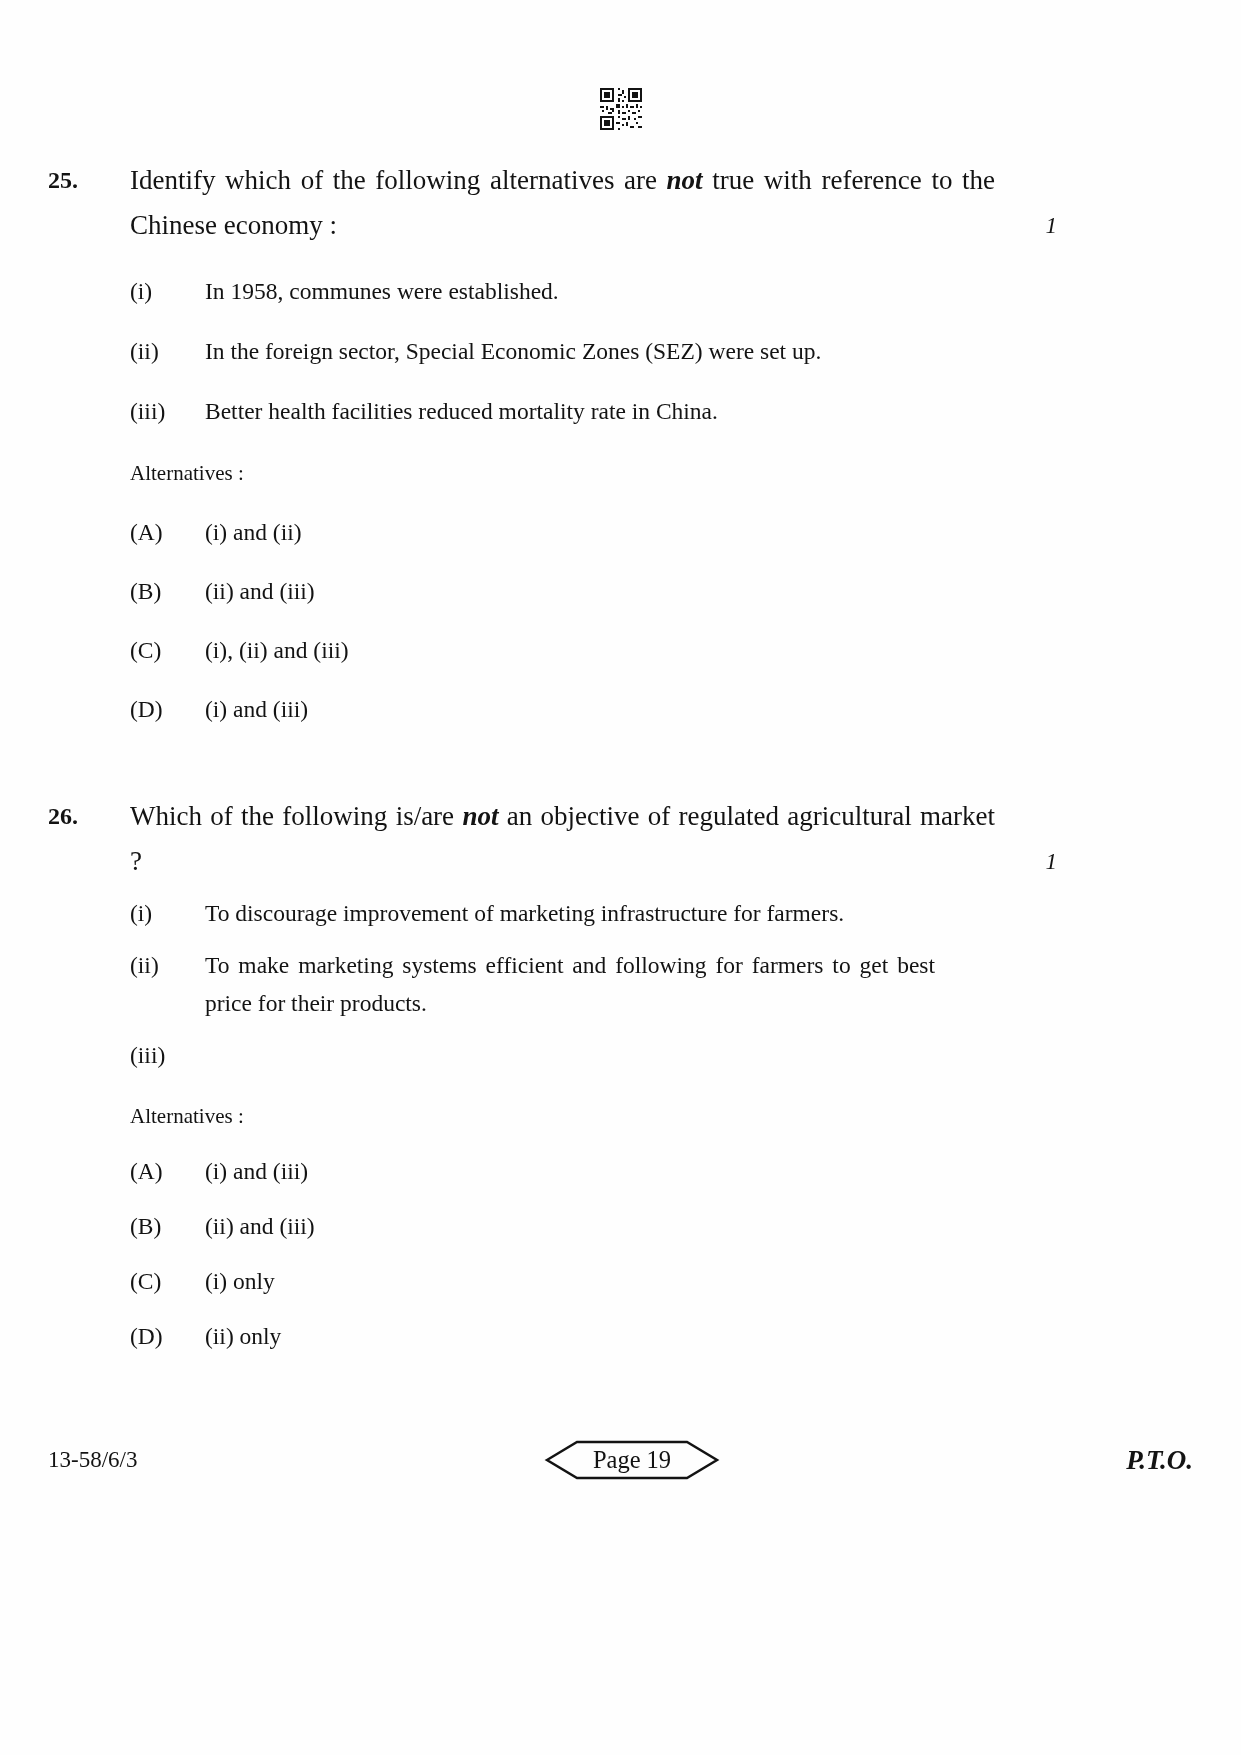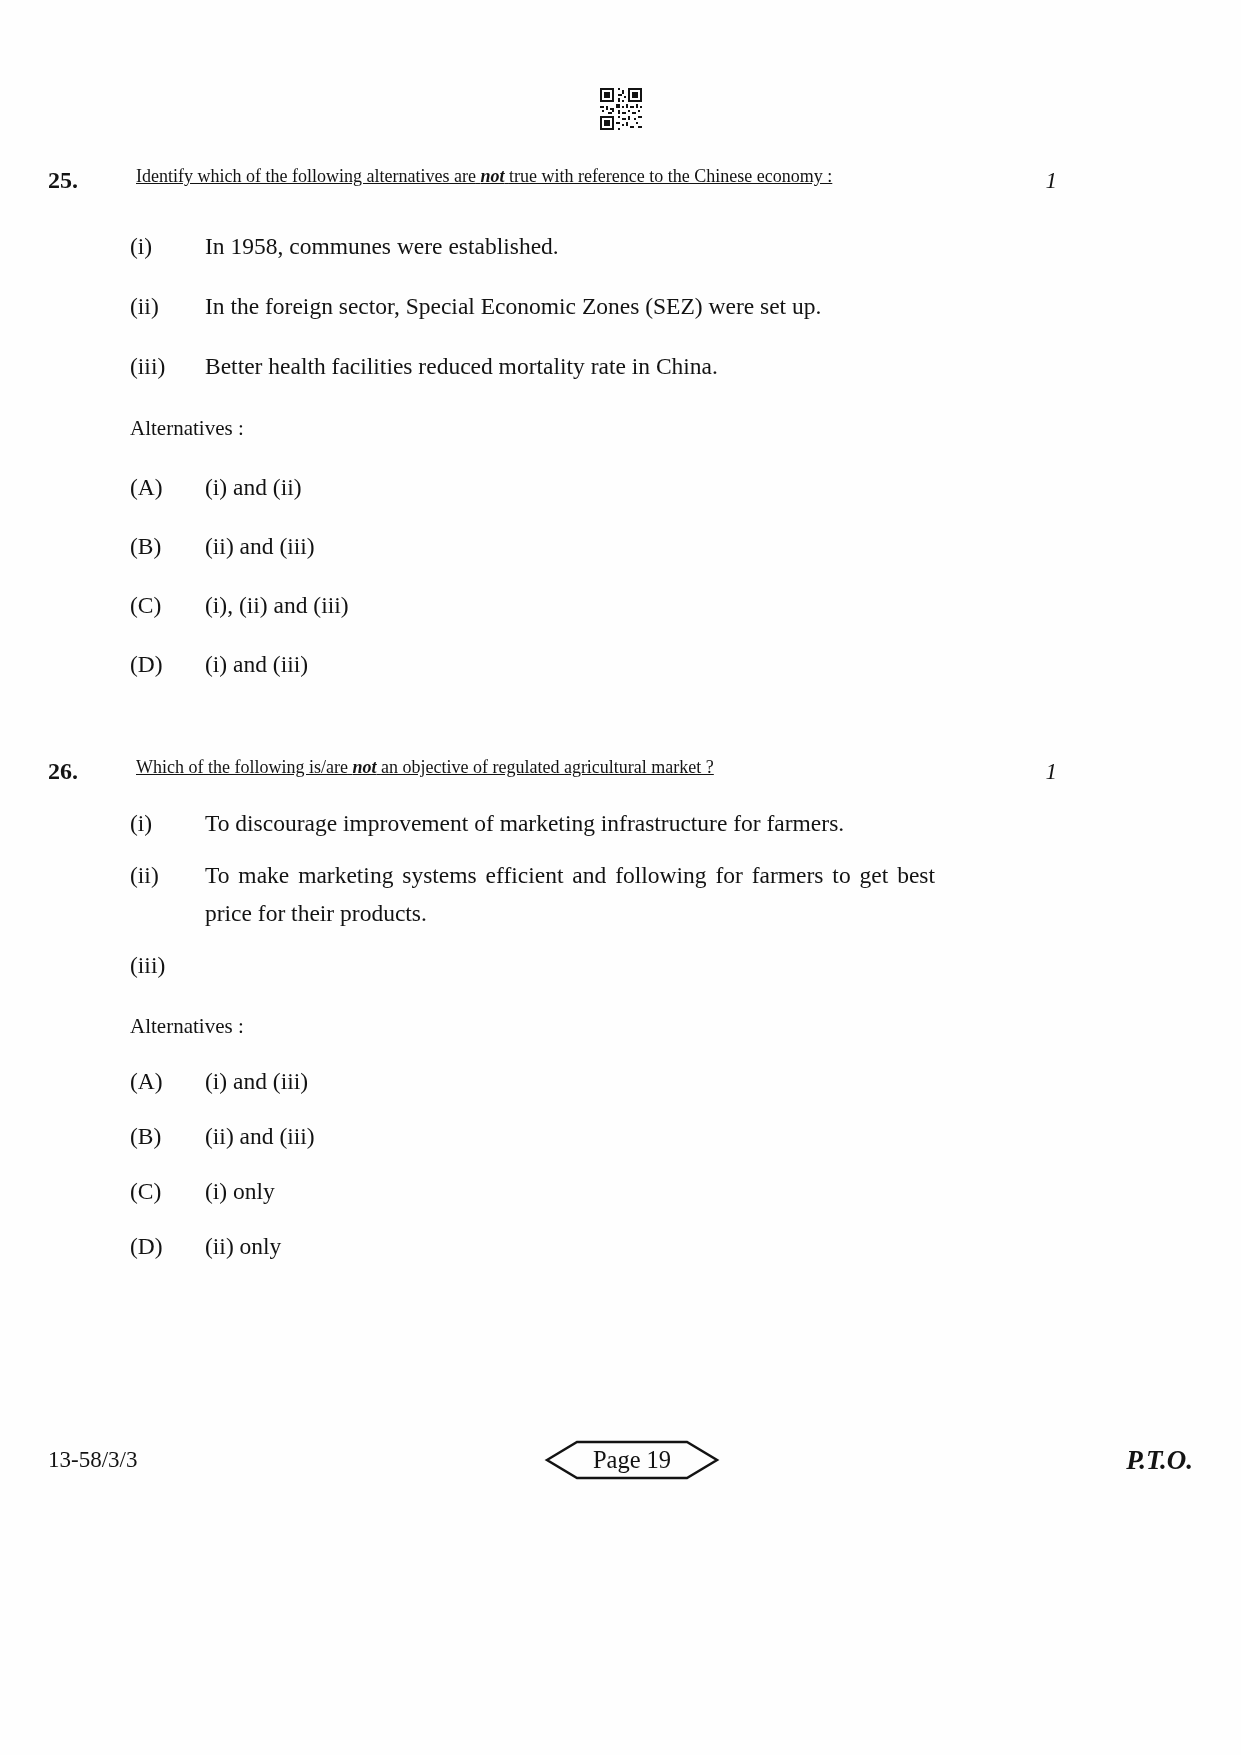--- a/index.html
+++ b/index.html
@@ -17,23 +17,23 @@
 
   
   .qr-wrap { padding-top: 88px; display: flex; justify-content: center; }
   .qr-wrap svg { display: block; }
 
   
   .question { margin-left: 48px; width: 1009px; }
   .question.q25 { margin-top: 28px; }
   .question.q26 { margin-top: 68px; }
 
-  .q-head { display: grid; grid-template-columns: 82px 865px 1fr; gap: 6px; }
+  .q-head { display: grid; grid-template-columns: 82px 865px 1fr; }
   .q-num  { font-weight: bold; font-size: 24px; line-height: 45px; }
-  .q-text { font-size: 18px; line-height: 36px; text-align: justify; text-decoration: underline; }
+  .q-text { font-size: 27px; line-height: 45px; text-align: justify; }
   .q-marks{
     align-self: end; justify-self: end;
     font-style: italic; font-size: 23px; line-height: 45px;
   }
   .emph { font-weight: bold; font-style: italic; }
 
   .q-body { margin-left: 82px; }
 
   .q-item { display: grid; font-size: 23.5px; }
   .q25 .q-item { grid-template-columns: 75px 800px; line-height: 33px; margin-top: 27px; }
@@ -201,21 +201,21 @@
         <p class="opt-text">(i) only</p>
       </div>
       <div class="q-option">
         <span class="opt-label">(D)</span>
         <p class="opt-text">(ii) only</p>
       </div>
     </div>
   </section>
 
   <footer class="footer">
-    <span class="code">13-58/3/3</span>
+    <span class="code">13-58/6/3</span>
     <svg class="page-badge" width="176" height="44" viewBox="0 0 176 44">
       <polygon points="3,22 33,4 143,4 173,22 143,40 33,40" fill="none" stroke="#131313" stroke-width="2.5"></polygon>
       <text x="88" y="30" text-anchor="middle">Page 19</text>
     </svg>
     <span class="pto">P.T.O.</span>
   </footer>
 
 </div>
 
 </body></html>

